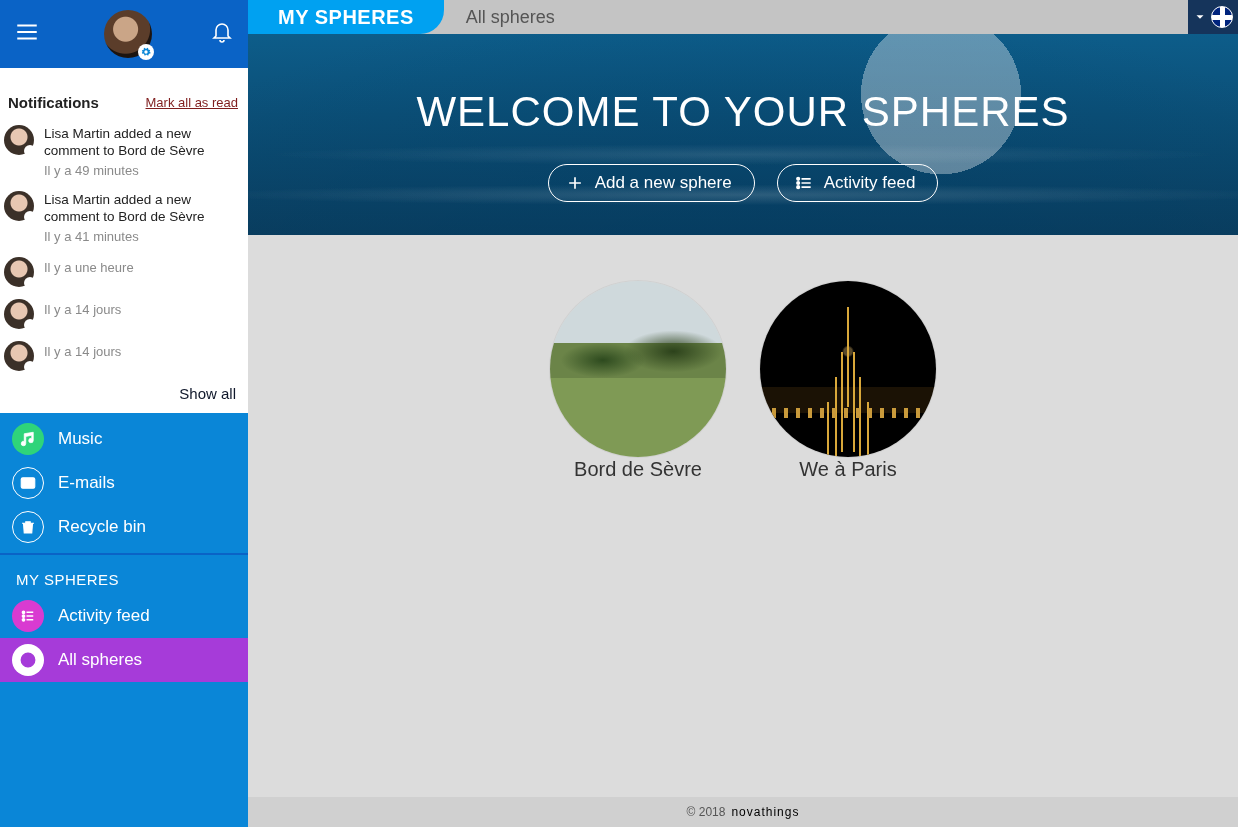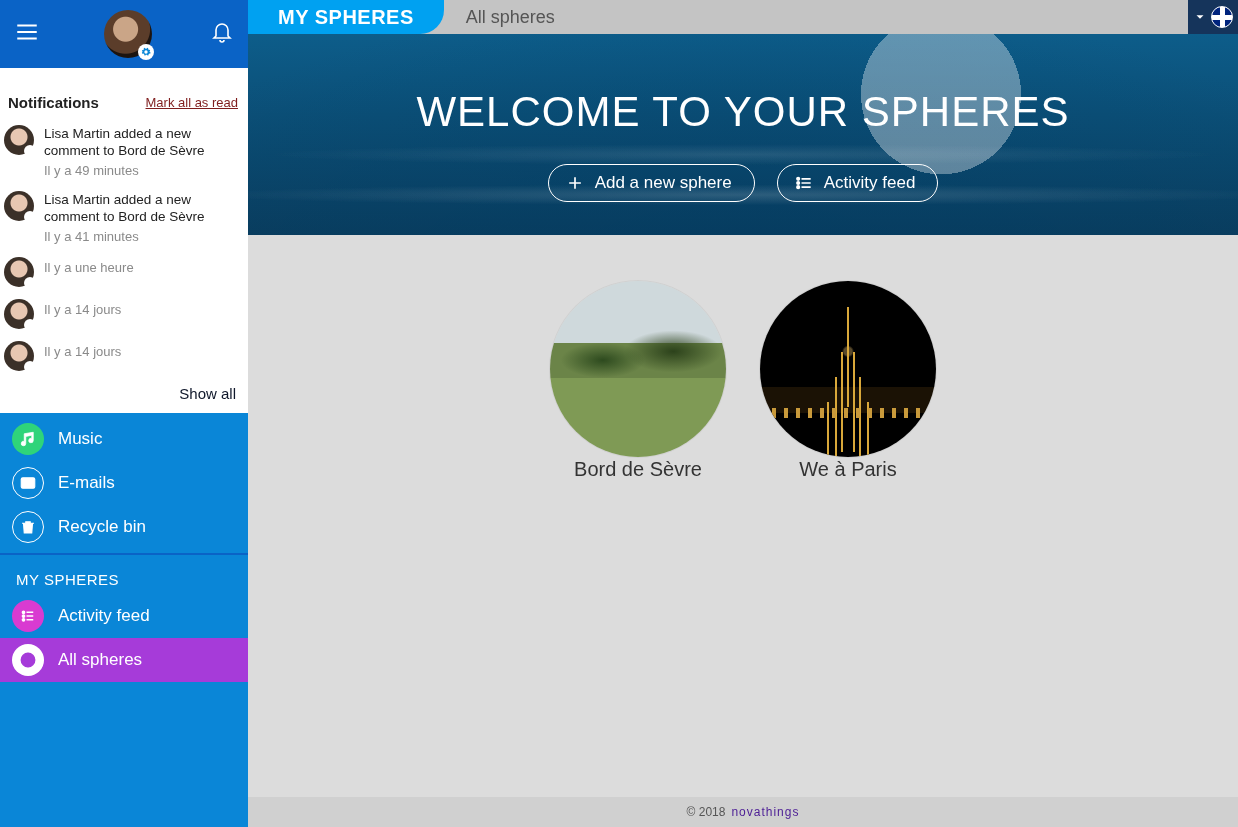--- a/index.html
+++ b/index.html
@@ -102,21 +102,21 @@
   .thumb-paris::after {
     content:""; position:absolute; left:0; right:0; bottom:22%; height:10px;
     background: repeating-linear-gradient(90deg,#c99a3b 0 4px, transparent 4px 12px);
   }
 
   
   .footer {
     height:30px; background:#d0d0d0; color:#555; font-size:12px;
     display:flex; align-items:center; justify-content:center; gap:6px;
   }
-  .footer .brand { color:#4c1d95; font-weight:300; letter-spacing:1px; }
+  .footer .brand { color:#000000; font-weight:300; letter-spacing:1px; }
 
   
   .side-top { height:68px; background:#0a63c6; display:flex; align-items:center; padding:0 14px; }
   .side-top .burger { cursor:pointer; }
   .side-top .burger svg { width:26px; height:26px; fill:#fff; }
   .side-top .avatar {
     width:48px; height:48px; border-radius:50%; margin-left:64px; position:relative;
     background: radial-gradient(circle at 45% 40%, #caa587 0 12px, #5b3d2a 13px 24px, #1c1410 25px);
     cursor:pointer;
   }

